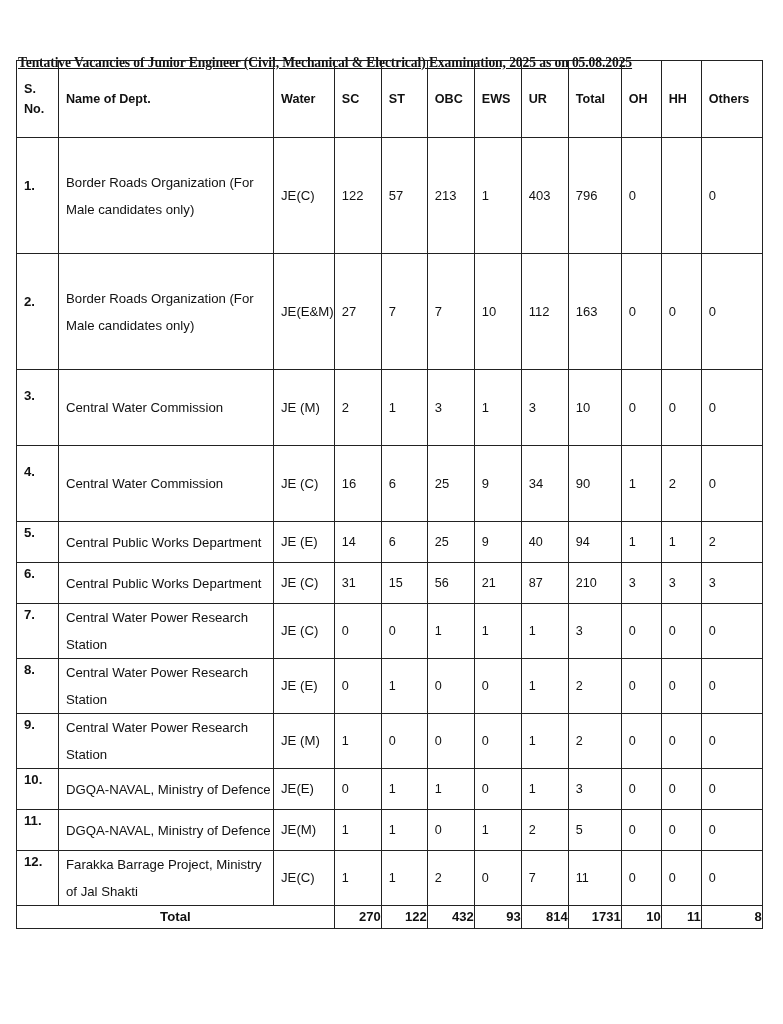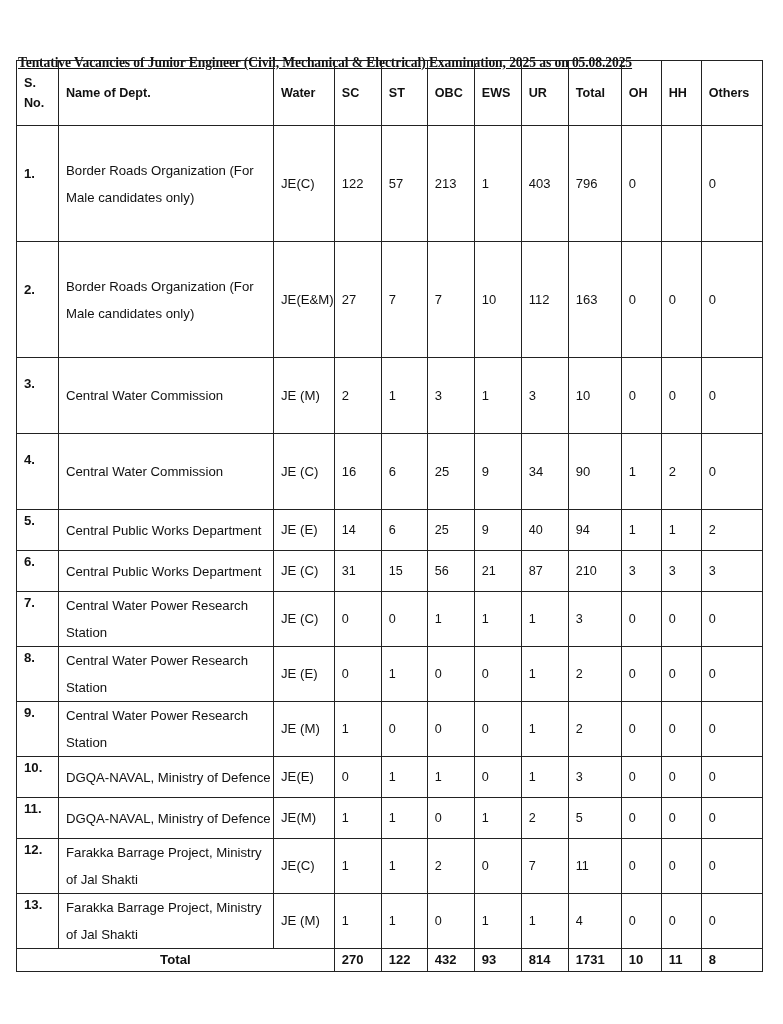--- a/index.html
+++ b/index.html
@@ -48,30 +48,30 @@
     }
     table.vac th {
       font-weight: bold;
       font-size: 12.6px;
     }
     table.vac td.sno {
       font-weight: bold;
       vertical-align: top;
       padding-top: 4px;
     }
-    tr.hdr { height: 65px; }
+    tr.hdr { height: 77px; }
     tr.r-tall1 { height: 116px; }
     tr.r-tall2 { height: 116px; }
     tr.r-mid { height: 76px; }
     tr.r-norm { height: 41px; }
     tr.r-total { height: 23px; }
     tr.r-mid td.sno { padding-top: 16px; }
     tr.r-tall1 td.sno, tr.r-tall2 td.sno { vertical-align: middle; padding-top: 0; padding-bottom: 20px; }
     tr.r-norm td.sno { padding-top: 1px; }
-    tr.r-total td { font-weight: bold; }
+    tr.r-total td { font-weight: bold; text-align: right; }
     tr.r-total td.total-label { text-align: center; padding-left: 0; }
     td.dept { line-height: 27px; }
     td.num { font-size: 13px; }
     tr.r-norm td.num { font-size: 12.6px; }
   </style>
 </head>
 <body>
 
 <div class="doc-title">Tentative Vacancies of Junior Engineer (Civil, Mechanical &amp; Electrical) Examination, 2025 as on 05.08.2025</div>
 
@@ -268,34 +268,20 @@
         <td class="num">1</td>
         <td class="num">1</td>
         <td class="num">2</td>
         <td class="num">0</td>
         <td class="num">7</td>
         <td class="num">11</td>
         <td class="num">0</td>
         <td class="num">0</td>
         <td class="num">0</td>
       </tr>
-      <tr class="r-norm">
-        <td class="sno">13.</td>
-        <td class="dept">Farakka Barrage Project, Ministry of Jal Shakti</td>
-        <td class="post">JE (M)</td>
-        <td class="num">1</td>
-        <td class="num">1</td>
-        <td class="num">0</td>
-        <td class="num">1</td>
-        <td class="num">1</td>
-        <td class="num">4</td>
-        <td class="num">0</td>
-        <td class="num">0</td>
-        <td class="num">0</td>
-      </tr>
     </tbody>
   <tfoot>
     <tr class="r-total">
       <td class="total-label" colspan="3">Total</td>
       <td class="num">270</td>
       <td class="num">122</td>
       <td class="num">432</td>
       <td class="num">93</td>
       <td class="num">814</td>
       <td class="num">1731</td>

